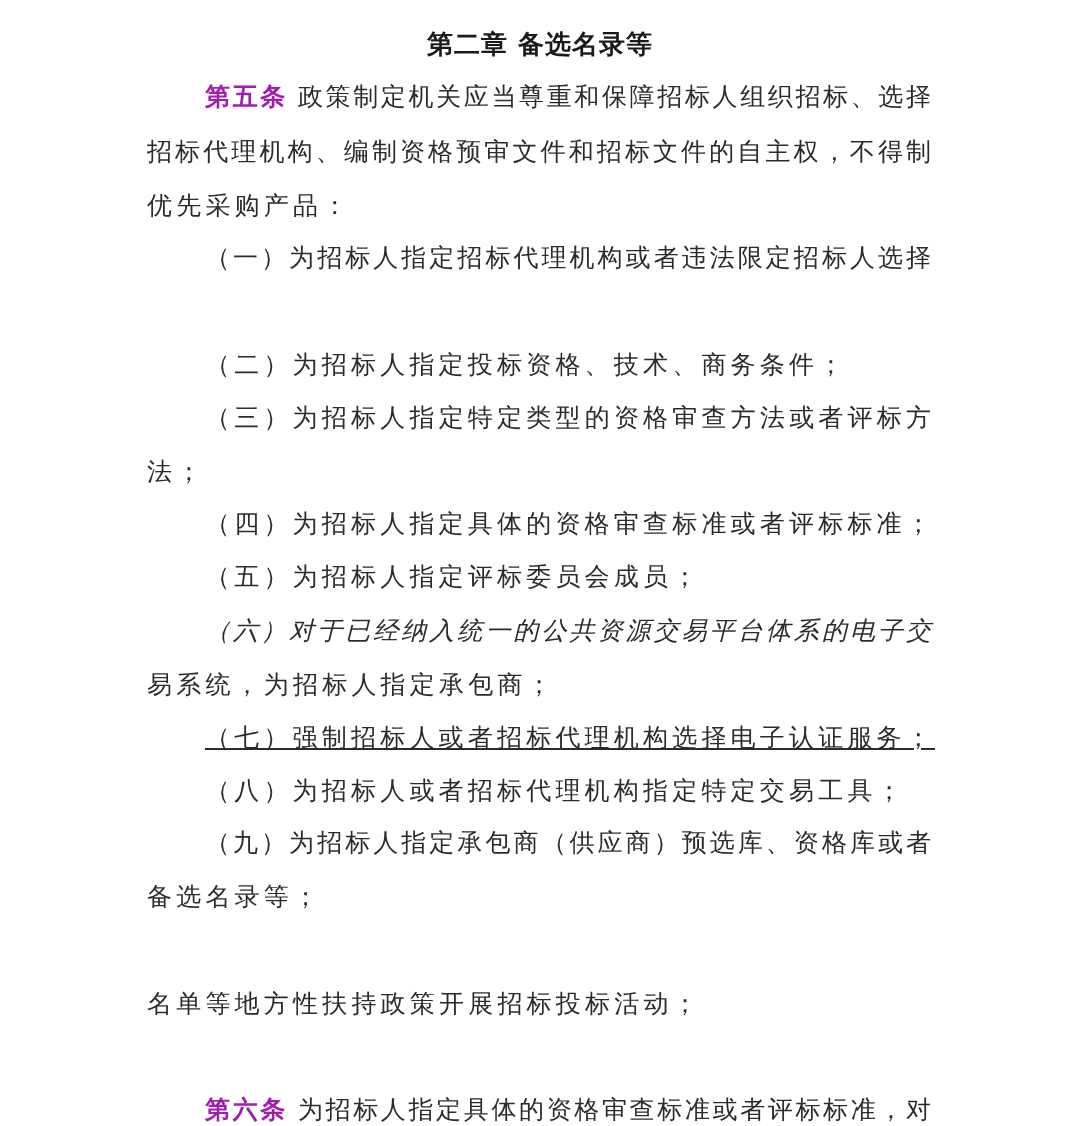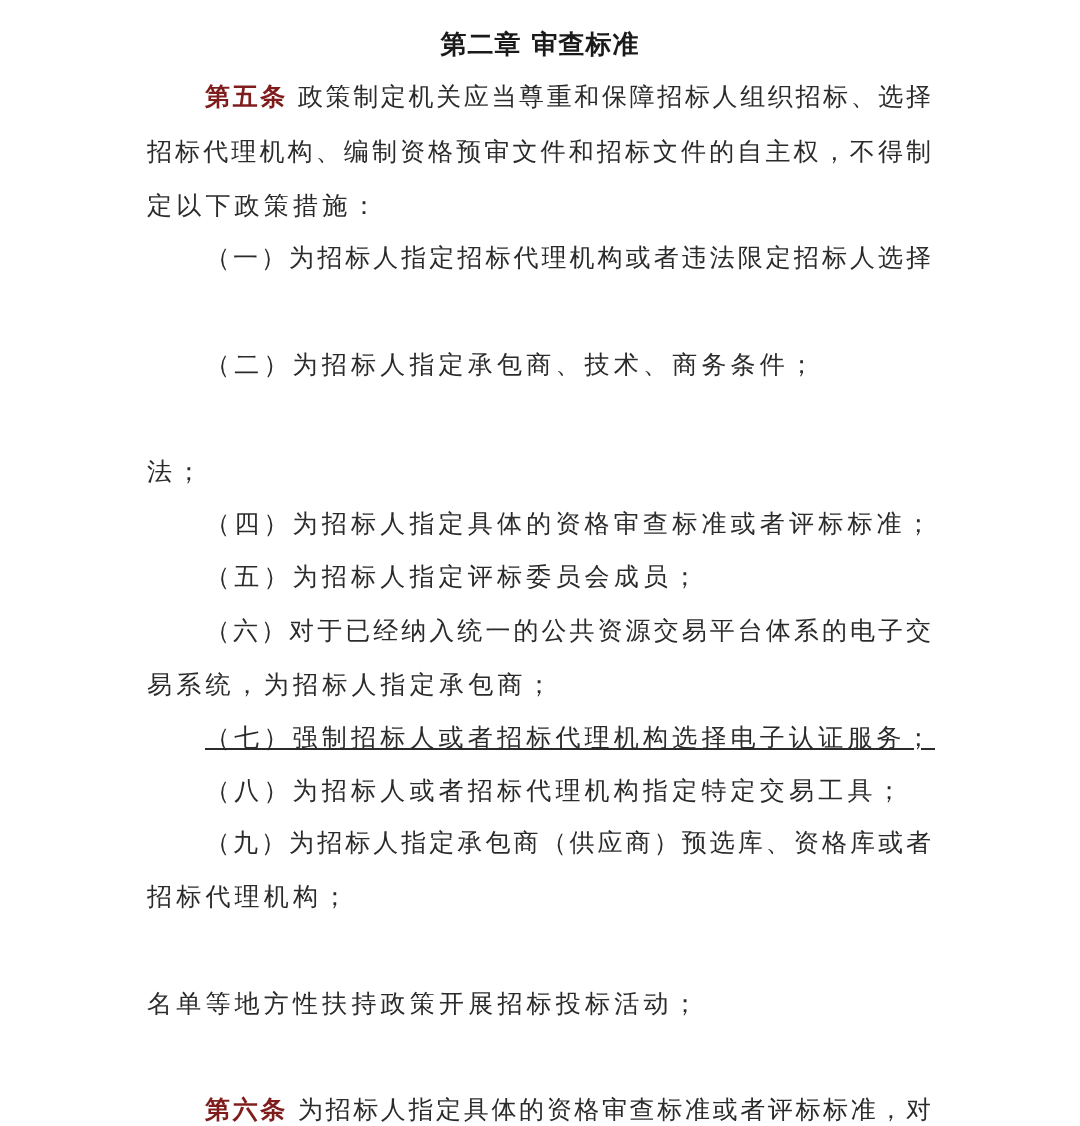--- a/index.html
+++ b/index.html
@@ -52,53 +52,54 @@
     }
     .line.short {
       text-align: left;
       text-align-last: left;
       letter-spacing: 4.2px;
       width: auto;
     }
     .article-label {
       font-family: "DejaVu Sans", "Liberation Sans", sans-serif;
       font-weight: bold;
-      color: #7f1d1d;
+      color: #a21caf;
       margin-right: 10px;
     }
   </style>
 </head>
 <body>
 
 <div class="page">
 
-  <div class="title">第二章  审查标准</div>
+  <div class="title">第二章  备选名录等</div>
 
   <div class="line indent" style="top:77px;"><span class="article-label">第五条</span><span>政策制定机关应当尊重和保障招标人组织招标、选择</span></div>
   <div class="line" style="top:132px;">招标代理机构、编制资格预审文件和招标文件的自主权，不得制</div>
-  <div class="line short" style="top:186px;">定以下政策措施：</div>
+  <div class="line short" style="top:186px;">优先采购产品：</div>
 
   <div class="line indent" style="top:238px;">（一）为招标人指定招标代理机构或者违法限定招标人选择</div>
 
-  <div class="line indent short" style="top:345px;">（二）为招标人指定承包商、技术、商务条件；</div>
+  <div class="line indent short" style="top:345px;">（二）为招标人指定投标资格、技术、商务条件；</div>
 
+  <div class="line indent" style="top:398px;">（三）为招标人指定特定类型的资格审查方法或者评标方</div>
   <div class="line short" style="top:452px;">法；</div>
 
   <div class="line indent short" style="top:504px;">（四）为招标人指定具体的资格审查标准或者评标标准；</div>
 
   <div class="line indent short" style="top:557px;text-align:center;">（五）为招标人指定评标委员会成员；</div>
 
-  <div class="line indent" style="top:611px;">（六）对于已经纳入统一的公共资源交易平台体系的电子交</div>
+  <div class="line indent" style="top:611px;font-style:italic;">（六）对于已经纳入统一的公共资源交易平台体系的电子交</div>
   <div class="line short" style="top:665px;">易系统，为招标人指定承包商；</div>
 
   <div class="line indent short" style="top:718px;text-decoration:underline;">（七）强制招标人或者招标代理机构选择电子认证服务；</div>
 
   <div class="line indent short" style="top:771px;">（八）为招标人或者招标代理机构指定特定交易工具；</div>
 
   <div class="line indent" style="top:823px;">（九）为招标人指定承包商（供应商）预选库、资格库或者</div>
-  <div class="line short" style="top:877px;">招标代理机构；</div>
+  <div class="line short" style="top:877px;">备选名录等；</div>
 
   <div class="line short" style="top:984px;">名单等地方性扶持政策开展招标投标活动；</div>
 
 
   <div class="line indent" style="top:1090px;"><span class="article-label">第六条</span><span>为招标人指定具体的资格审查标准或者评标标准，对</span></div>
 
 </div>
 
 </body></html>

